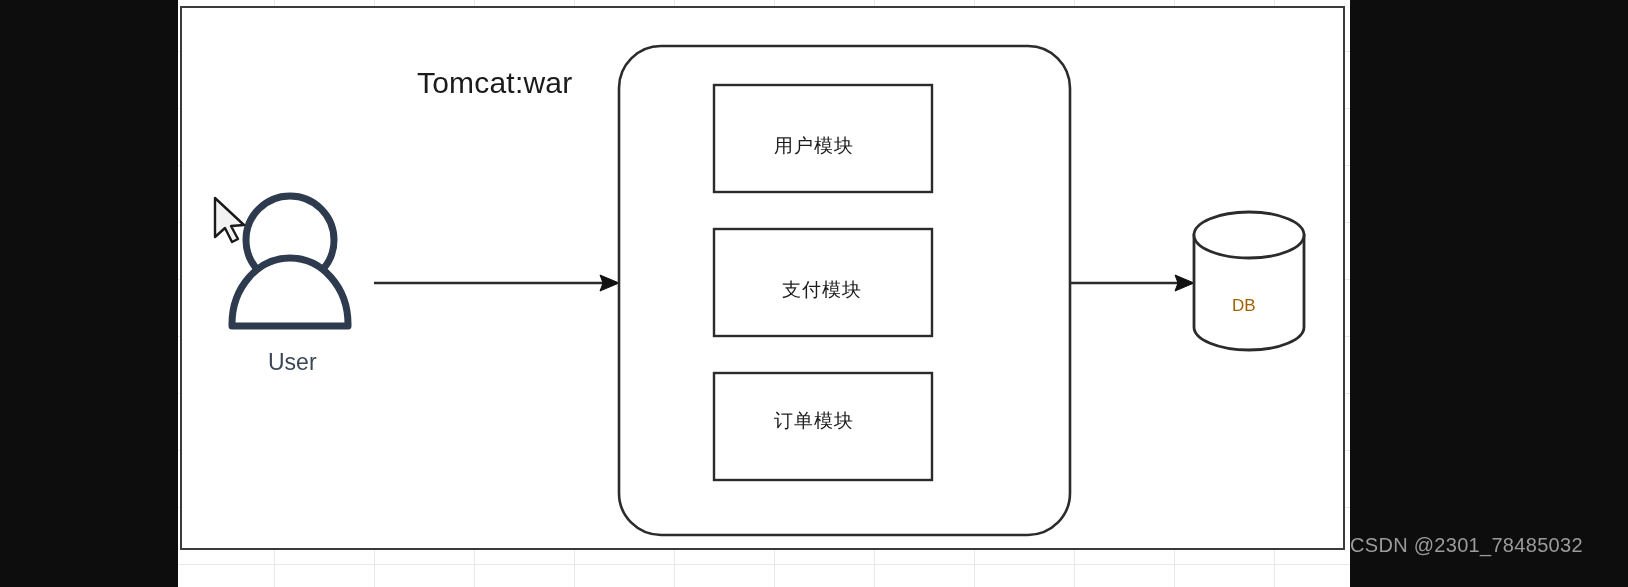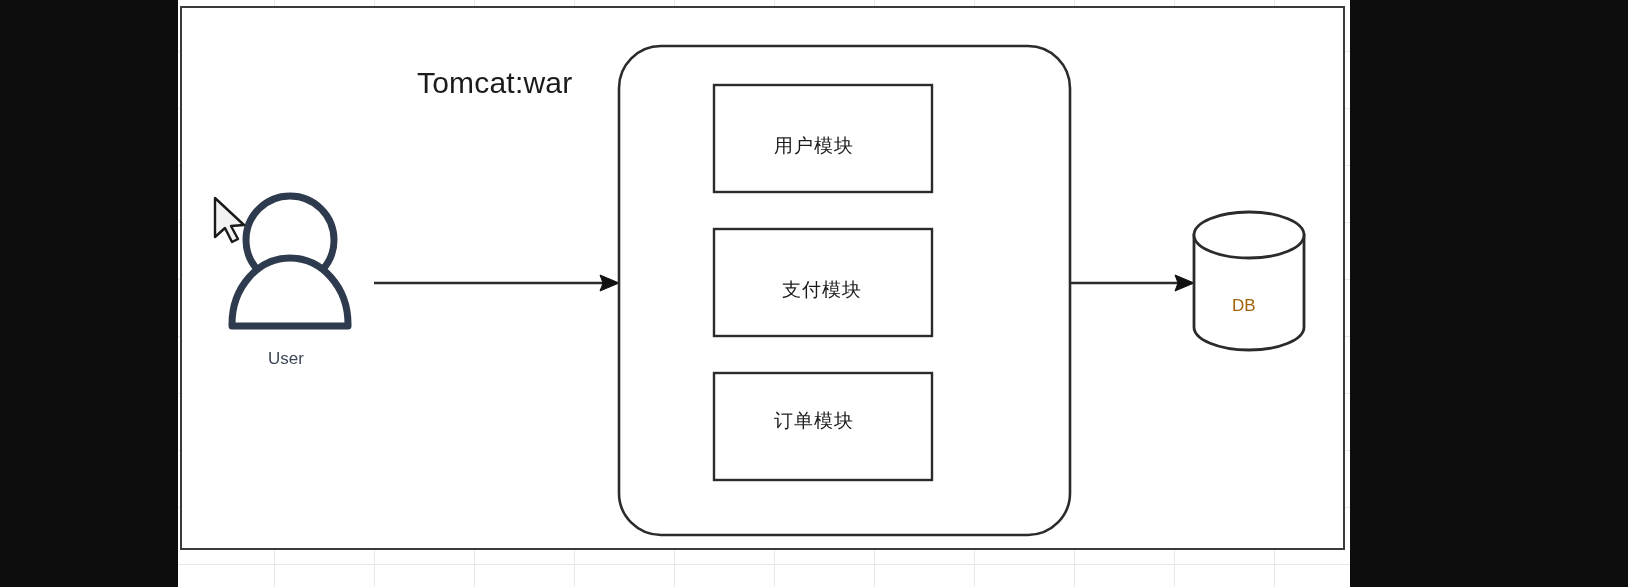--- a/index.html
+++ b/index.html
@@ -69,21 +69,21 @@
   #tomcat-label {
     left: 235px;
     top: 58px;
     font-size: 30px;
     color: #1b1b1b;
     letter-spacing: 0.2px;
   }
   #user-label {
     left: 86px;
     top: 341px;
-    font-size: 17px;
+    font-size: 23px;
     color: #3d4757;
   }
   #db-label {
     left: 1050px;
     top: 288px;
     font-size: 17px;
     color: #a16207;
   }
   .module-label {
     font-size: 19px;
@@ -155,14 +155,15 @@
     <div class="lbl module-label" id="m0-label">用户模块</div>
 
     <div class="lbl module-label" id="m1-label">支付模块</div>
 
     <div class="lbl module-label" id="m2-label">订单模块</div>
 
     <div class="lbl" id="db-label">DB</div>
 
   </div>
 
+  <div id="watermark">CSDN @2301_78485032</div>
 
 </div>
 
 </body></html>

